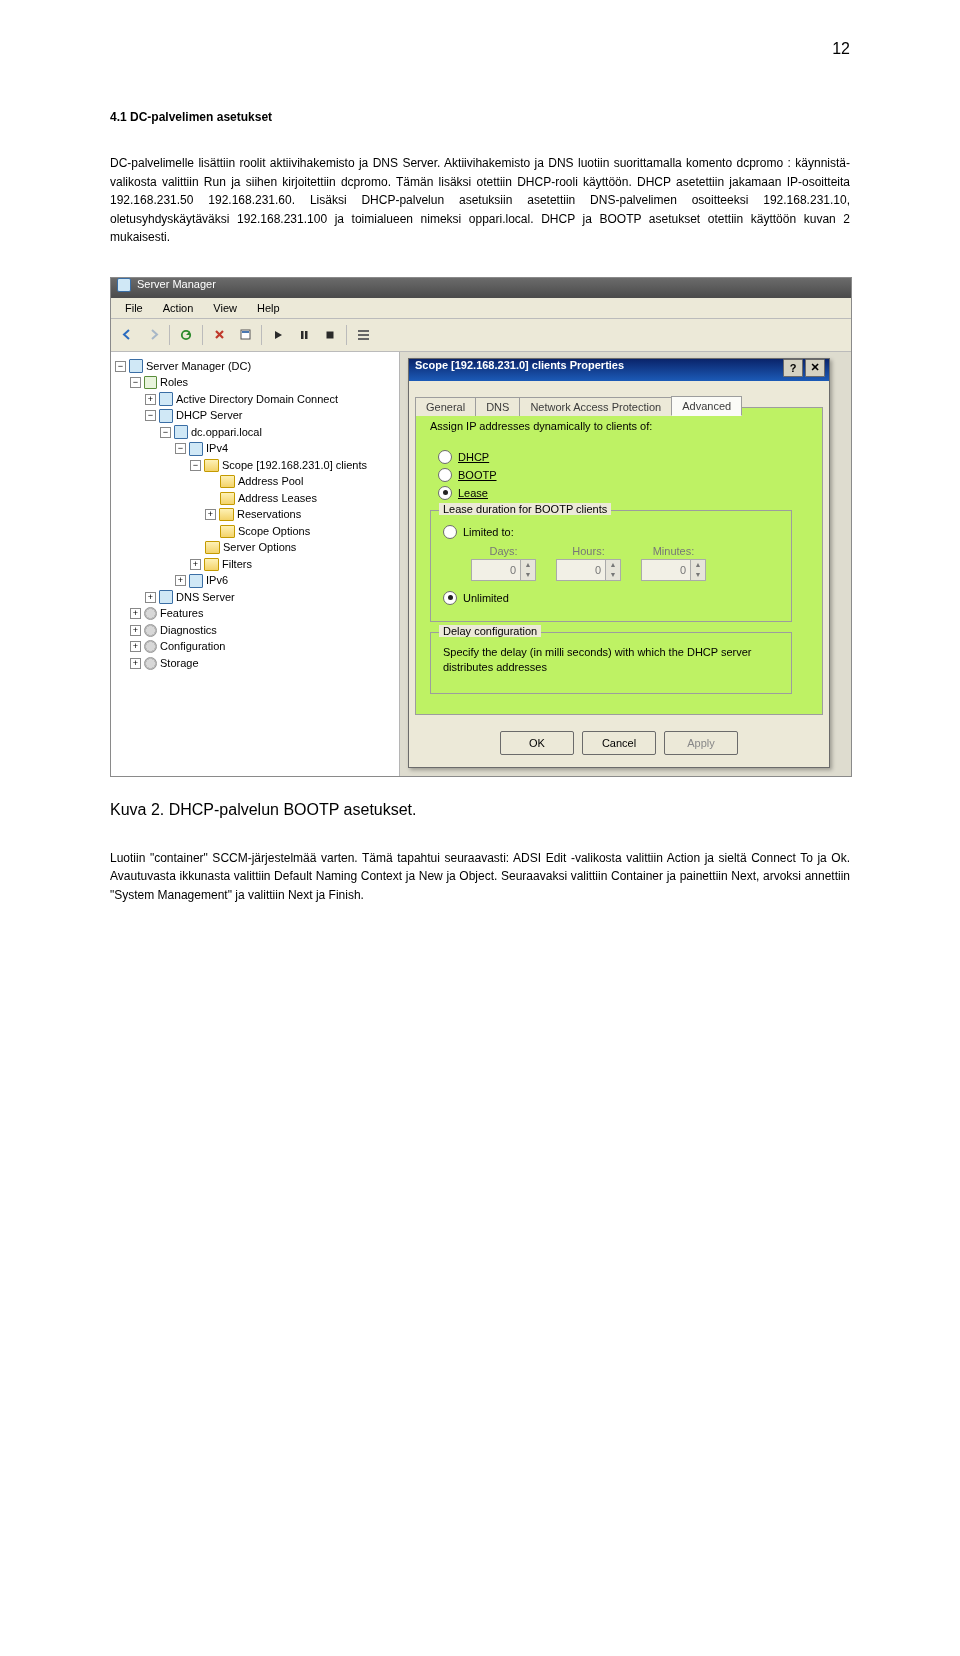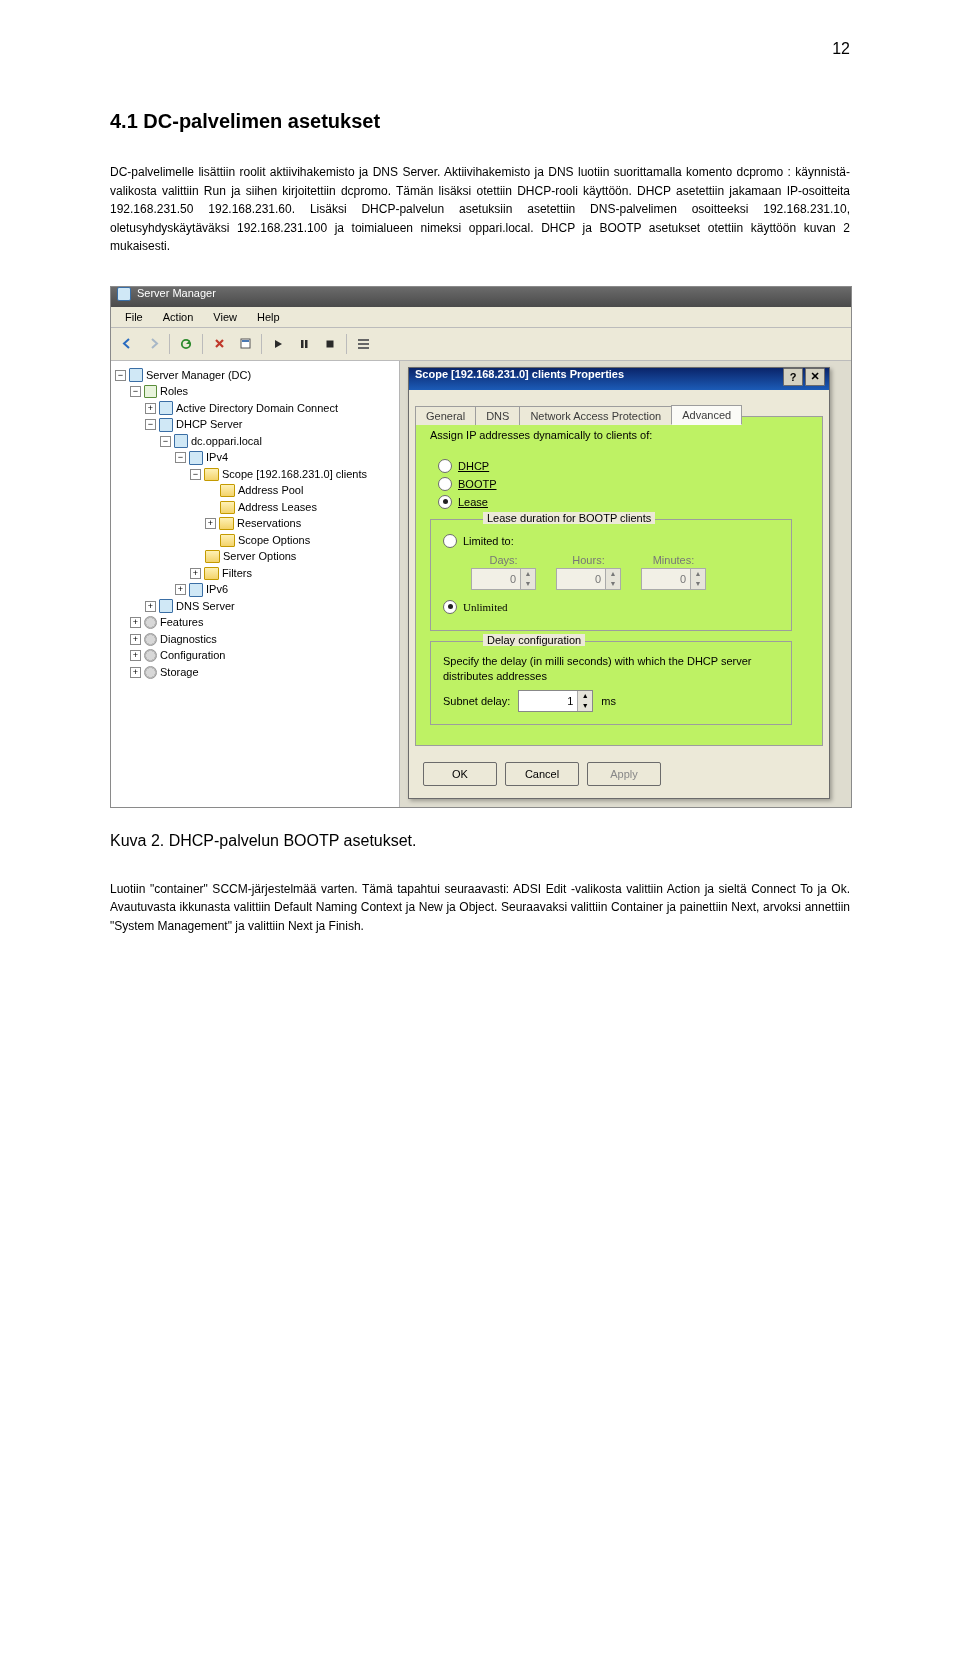--- a/index.html
+++ b/index.html
@@ -13,21 +13,21 @@
     padding: 80px 110px 60px 110px;
     position: relative;
   }
   .page-number {
     position: absolute;
     top: 40px;
     right: 110px;
     font-size: 16px;
   }
   .heading {
-    font-size: 20px;
+    font-size: 12px;
     font-weight: bold;
     margin: 30px 0 30px 0;
   }
   .para {
     font-size: 12px;
     line-height: 1.55;
     text-align: justify;
     margin: 0 0 30px 0;
   }
   .kuva-caption {
@@ -199,21 +199,20 @@
     margin: 8px 0 10px 0;
     padding: 10px 12px 12px 12px;
     position: relative;
   }
   .fieldset .legend {
     position: absolute;
     top: -8px; left: 8px;
     background: #ece9d8;
     padding: 0 4px;
     font-size: 11px;
-    margin-left: 44px;
   }
 
   .radio-row {
     display:flex; align-items:center; gap:6px;
     margin: 4px 0;
   }
   .radio {
     width:12px; height:12px; border-radius:50%;
     border:1px solid #6b6b6b; background:#fff;
     display:inline-flex; align-items:center; justify-content:center;
@@ -255,21 +254,21 @@
   .numbox .spins {
     display:flex; flex-direction:column; border-left:1px solid #aaa;
   }
   .numbox .spins div {
     width:14px; height:10px; font-size:7px;
     display:flex; align-items:center; justify-content:center;
     background:#e6e4da;
   }
 
   .dlg-buttons {
-    display:flex; justify-content:flex-start; gap:8px;
+    display:flex; justify-content:center; gap:8px;
     padding: 10px 14px 12px 14px;
   }
   .btn {
     min-width:72px; height:22px;
     border:1px solid #6b6b6b; background:#ece9d8;
     display:flex; align-items:center; justify-content:center;
     font-size:11px; border-radius:2px;
   }
   .btn.disabled { color:#888; }
 
@@ -582,40 +581,29 @@
                   <span>Minutes:</span>
                   <div class="spinbox">
                     <span class="val">0</span>
                     <span class="spins">
                         <div>▲</div>
                         <div>▼</div>
                       </span>
                   </div>
                 </div>
               </div>
-              <div class="radio-row" style="margin-top:10px;font-family:Liberation Serif, serif;">
+              <div class="radio-row" style="margin-top:10px;">
                 <span class="radio checked"></span>
                 <span>Unlimited</span>
               </div>
             </div>
 
             <div class="fieldset">
               <div class="legend">Delay configuration</div>
               <div class="delay-text">Specify the delay (in milli seconds) with which the DHCP server distributes addresses</div>
-              <div class="delay-row">
-                <span>Subnet delay:</span>
-                <div class="numbox">
-                  <span class="val">1</span>
-                  <span class="spins">
-                      <div>▲</div>
-                      <div>▼</div>
-                    </span>
-                </div>
-                <span>ms</span>
-              </div>
             </div>
           </div>
 
           <div class="dlg-buttons">
             <div class="btn">OK</div>
             <div class="btn">Cancel</div>
             <div class="btn disabled">Apply</div>
           </div>
         </div>
       </div>

